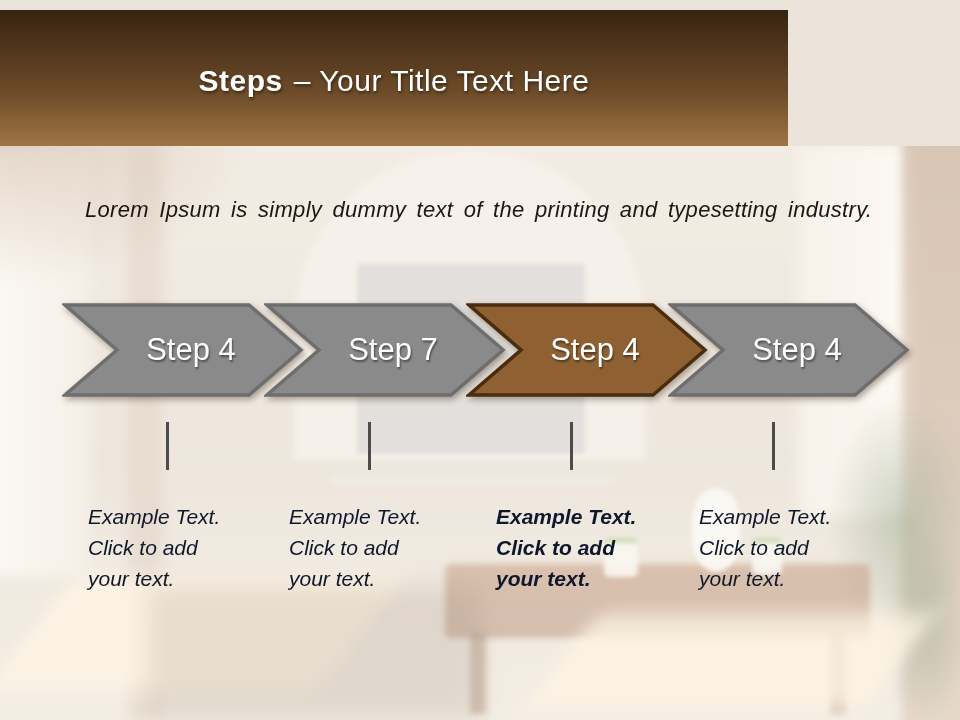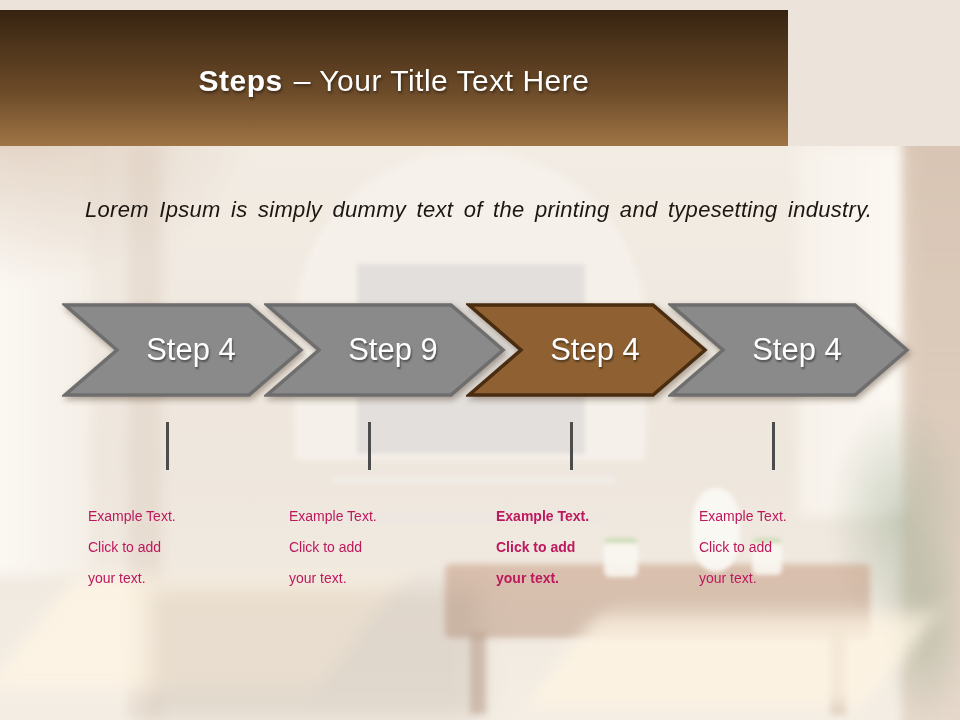--- a/index.html
+++ b/index.html
@@ -66,21 +66,21 @@
 
   .chevron{position:absolute;top:302px;width:242px;height:96px;}
   .chevron svg{display:block;filter:drop-shadow(2px 3px 3px rgba(60,40,20,.4));}
   .chevron-label{position:absolute;left:0;top:0;width:100%;height:100%;
     display:flex;align-items:center;justify-content:center;padding-left:16px;box-sizing:border-box;
     color:#ffffff;font-size:31px;text-shadow:1px 2px 2px rgba(0,0,0,.45);}
 
   .tick{position:absolute;top:422px;width:3px;height:48px;background:#4c4c4c;}
 
   .desc{position:absolute;top:501px;width:198px;
-    font-size:14px;color:#be185d;line-height:31px;}
+    font-size:21px;font-style:italic;color:#0f172a;line-height:31px;}
   .desc span{display:block;}
   .desc.bold{font-weight:bold;}
 
   .pos-step-0{left:62px;}  .pos-step-1{left:264px;} .pos-step-2{left:466px;} .pos-step-3{left:668px;}
   .pos-tick-0{left:166px;} .pos-tick-1{left:368px;} .pos-tick-2{left:570px;} .pos-tick-3{left:772px;}
   .pos-desc-0{left:88px;}  .pos-desc-1{left:289px;} .pos-desc-2{left:496px;} .pos-desc-3{left:699px;}
 </style>
 </head>
 <body>
 
@@ -124,21 +124,21 @@
     <div class="chevron pos-step-0">
       <svg width="242" height="96" viewBox="0 0 242 96">
         <polygon points="3,3 187,3 239,48 187,93 3,93 55,48" fill="#8a8a8a" stroke="#6e6e6e" stroke-width="3.5"></polygon>
       </svg>
       <div class="chevron-label">Step 4</div>
     </div>
     <div class="chevron pos-step-1">
       <svg width="242" height="96" viewBox="0 0 242 96">
         <polygon points="3,3 187,3 239,48 187,93 3,93 55,48" fill="#8a8a8a" stroke="#6e6e6e" stroke-width="3.5"></polygon>
       </svg>
-      <div class="chevron-label">Step 9</div>
+      <div class="chevron-label">Step 7</div>
     </div>
     <div class="chevron pos-step-2">
       <svg width="242" height="96" viewBox="0 0 242 96">
         <polygon points="3,3 187,3 239,48 187,93 3,93 55,48" fill="#8f6132" stroke="#4a2c10" stroke-width="3.5"></polygon>
       </svg>
       <div class="chevron-label">Step 4</div>
     </div>
     <div class="chevron pos-step-3">
       <svg width="242" height="96" viewBox="0 0 242 96">
         <polygon points="3,3 187,3 239,48 187,93 3,93 55,48" fill="#8a8a8a" stroke="#6e6e6e" stroke-width="3.5"></polygon>

